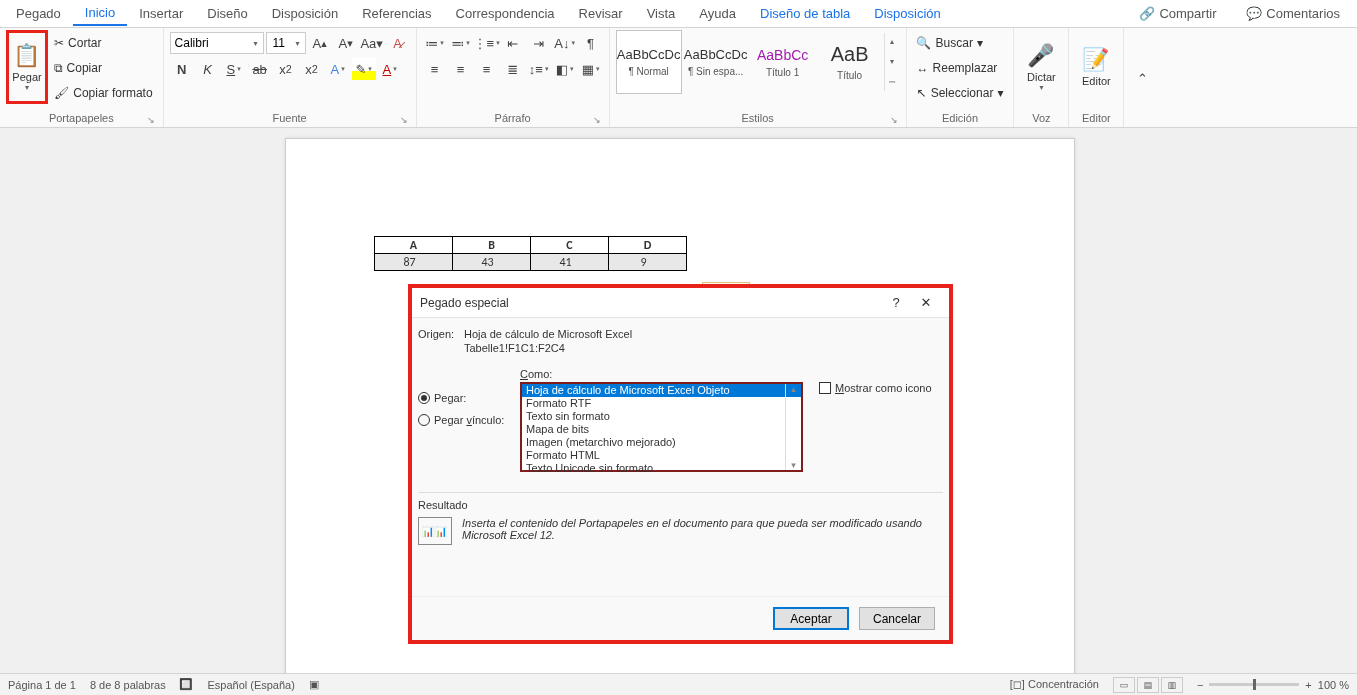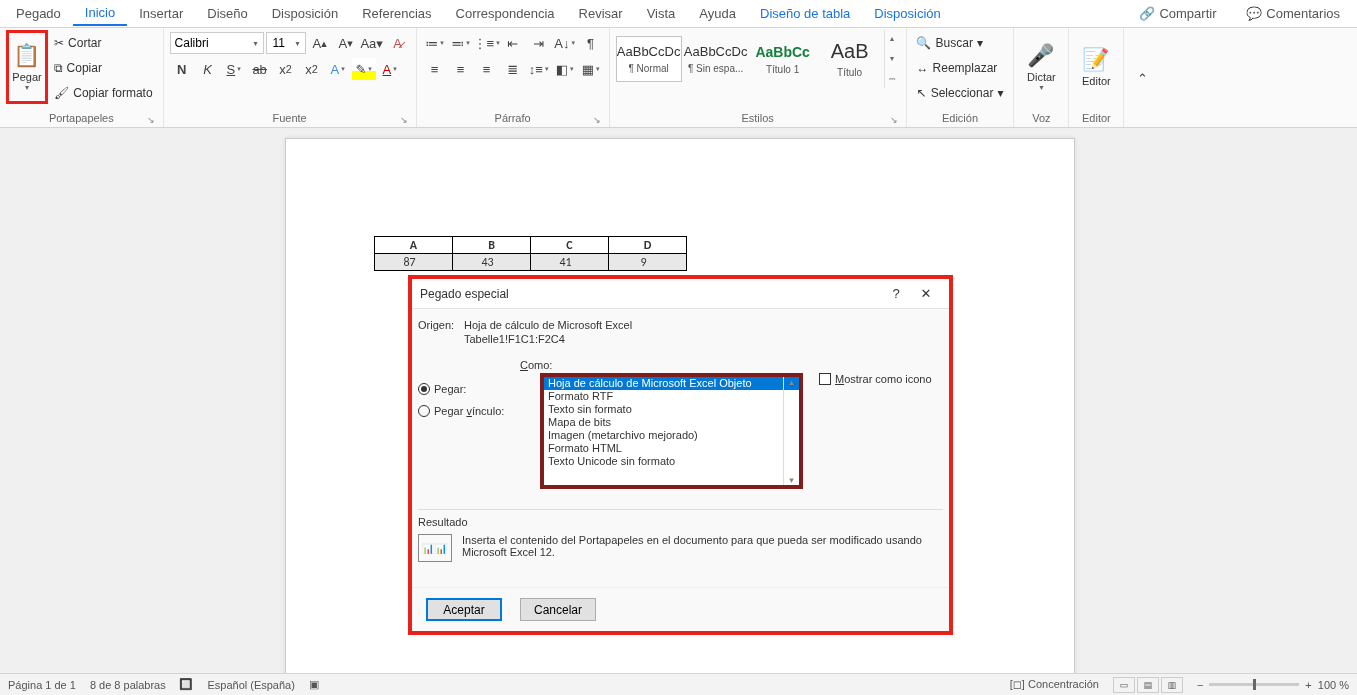--- a/index.html
+++ b/index.html
@@ -31,70 +31,70 @@
 .icon-btn { width: 24px; height: 22px; display: flex; align-items: center; justify-content: center; cursor: pointer; font-size: 13px; color: #444; }
 .icon-btn.split::after { content: "▾"; font-size: 7px; margin-left: 2px; color: #666; }
 
 .font-box { display: flex; align-items: center; border: 1px solid #ccc; height: 22px; background: #fff; }
 .font-box input { border: none; outline: none; font-size: 12px; padding: 0 4px; }
 .font-name { width: 78px; }
 .font-size { width: 24px; text-align: center; }
 .font-box .dd { width: 14px; text-align: center; font-size: 8px; color: #666; cursor: pointer; }
 
 .style-gallery { display: flex; align-items: center; gap: 1px; }
-.style-item { width: 66px; height: 46px; border: 1px solid transparent; display: flex; flex-direction: column; align-items: center; justify-content: center; cursor: pointer; }
+.style-item { width: 66px; height: 64px; border: 1px solid transparent; display: flex; flex-direction: column; align-items: center; justify-content: center; cursor: pointer; }
 .style-item.sel { border-color: #c5c5c5; background: #fff; }
 .style-item .preview { font-size: 13px; color: #333; }
-.style-item .preview.blue { color: #15803d; font-size: 14px; font-weight: bold; }
+.style-item .preview.blue { color: #a21caf; font-size: 14px; }
 .style-item .preview.big { font-size: 20px; }
 .style-item .name { font-size: 10px; color: #555; margin-top: 4px; white-space: nowrap; overflow: hidden; text-overflow: ellipsis; max-width: 62px; }
 .gallery-more { width: 16px; height: 58px; display: flex; flex-direction: column; justify-content: space-between; align-items: center; border-left: 1px solid #e0e0e0; padding: 4px 0; }
 .gallery-more span { font-size: 8px; color: #666; cursor: pointer; }
 
 
 .highlight-paste { border: 3px solid #e8211a; }
 
 
 .doc-area { position: absolute; top: 128px; left: 0; right: 0; bottom: 22px; background: #f0f0f0; overflow: hidden; }
 .page { position: absolute; left: 285px; top: 10px; width: 790px; height: 1000px; background: #fff; border: 1px solid #ccc; box-shadow: 0 0 4px rgba(0,0,0,.1); }
 
 
 .embed-table { position: absolute; left: 88px; top: 97px; border-collapse: collapse; }
 .embed-table th, .embed-table td { border: 1px solid #000; padding: 1px 6px; font-size: 12px; text-align: center; font-family: Calibri, sans-serif; }
 .embed-table th { font-weight: bold; background: #fff; width: 78px; }
 .embed-table td { background: #e8e8e8; text-align: center; padding-right: 14px; }
 
 
-.dialog-wrap { position: absolute; left: 408px; top: 275px; width: 545px; height: 360px; border: 4px solid #e8211a; background: #fff; z-index: 10; }
+.dialog-wrap { position: absolute; left: 408px; top: 284px; width: 545px; height: 360px; border: 4px solid #e8211a; background: #fff; z-index: 10; }
 .dialog { width: 100%; height: 100%; background: #f9f9f9; display: flex; flex-direction: column; }
 .dlg-title { display: flex; align-items: center; height: 30px; padding: 0 8px; font-size: 12px; border-bottom: 1px solid #e4e4e4; background: #fff; }
 .dlg-title .spacer { flex: 1; }
 .dlg-title .help, .dlg-title .close { width: 30px; text-align: center; cursor: pointer; font-size: 13px; }
 .dlg-body { flex: 1; padding: 10px 6px; font-size: 11px; color: #333; }
 .dlg-row { display: flex; margin-bottom: 2px; }
 .dlg-row .k { width: 46px; }
 .dlg-main { display: flex; margin-top: 14px; }
 .dlg-left { width: 102px; display: flex; flex-direction: column; gap: 10px; }
 .radio { display: flex; align-items: flex-end; gap: 4px; cursor: pointer; }
 .radio .dot { width: 12px; height: 12px; border: 1px solid #333; border-radius: 50%; display: flex; align-items: center; justify-content: center; }
 .radio.checked .dot::after { content: ""; width: 6px; height: 6px; background: #333; border-radius: 50%; }
 .dlg-center { flex: 1; }
 .dlg-center .lbl { margin-bottom: 2px; }
-.listbox { border: 4px solid #7f1d1d; height: 116px; background: #fff; position: relative; margin-left: 20px; }
+.listbox { border: 2px solid #7f1d1d; height: 90px; background: #fff; position: relative; }
 .listbox .item { padding: 0 4px; font-size: 11px; cursor: pointer; line-height: 13px; }
 .listbox .item.sel { background: #0078d7; color: #fff; }
 .listbox .sb { position: absolute; right: 0; top: 0; bottom: 0; width: 16px; border-left: 1px solid #ddd; display: flex; flex-direction: column; justify-content: space-between; align-items: center; color: #888; font-size: 9px; }
 .dlg-right { width: 140px; padding-left: 16px; }
 .chk { display: flex; align-items: center; gap: 4px; cursor: pointer; }
 .chk .box { width: 12px; height: 12px; border: 1px solid #333; background: #fff; }
 .result-sec { margin-top: 20px; border-top: 1px solid #ddd; padding-top: 6px; }
 .result-sec h4 { font-size: 11px; font-weight: normal; margin-bottom: 6px; }
 .result-row { display: flex; gap: 10px; align-items: flex-start; }
 .result-icon { width: 34px; height: 28px; border: 1px solid #888; display: flex; align-items: center; justify-content: center; font-size: 10px; color: #2256a0; }
-.dlg-buttons { display: flex; justify-content: flex-start; gap: 18px; padding: 10px 14px; border-top: 1px solid #eee; }
+.dlg-buttons { display: flex; justify-content: flex-end; gap: 10px; padding: 10px 14px; border-top: 1px solid #eee; }
 .dlg-btn { min-width: 76px; height: 23px; border: 1px solid #adadad; background: #e1e1e1; font-size: 12px; cursor: pointer; }
 .dlg-btn.primary { border: 2px solid #0078d7; }
 
 
 .status { position: absolute; left: 0; right: 0; bottom: 0; height: 22px; background: #f3f3f3; border-top: 1px solid #d4d4d4; display: flex; align-items: center; font-size: 11px; color: #555; padding: 0 8px; gap: 14px; }
 .status .spacer { flex: 1; }
 .status .view-btns { display: flex; gap: 2px; }
 .status .vb { width: 22px; height: 16px; border: 1px solid #ccc; cursor: pointer; display:flex; align-items:center; justify-content:center; font-size:9px; }
 .zoom { display: flex; align-items: center; gap: 6px; }
 .zoom .track { width: 90px; height: 3px; background: #ccc; position: relative; }
@@ -362,21 +362,21 @@
               <span class="box"></span>
               <span><span class="u">M</span>ostrar como icono</span>
             </label>
         </div>
       </div>
 
       <div class="result-sec">
         <h4>Resultado</h4>
         <div class="result-row">
           <div class="result-icon">📊📊</div>
-          <div style="flex:1;">Inserta el contenido del Portapapeles en el documento para que pueda ser modificado usando Microsoft Excel 12.</div>
+          <div style="flex:1;font-style:italic;">Inserta el contenido del Portapapeles en el documento para que pueda ser modificado usando Microsoft Excel 12.</div>
         </div>
       </div>
     </div>
     <div class="dlg-buttons">
       <button class="dlg-btn primary">Aceptar</button>
       <button class="dlg-btn">Cancelar</button>
     </div>
   </div>
 </div>
 

